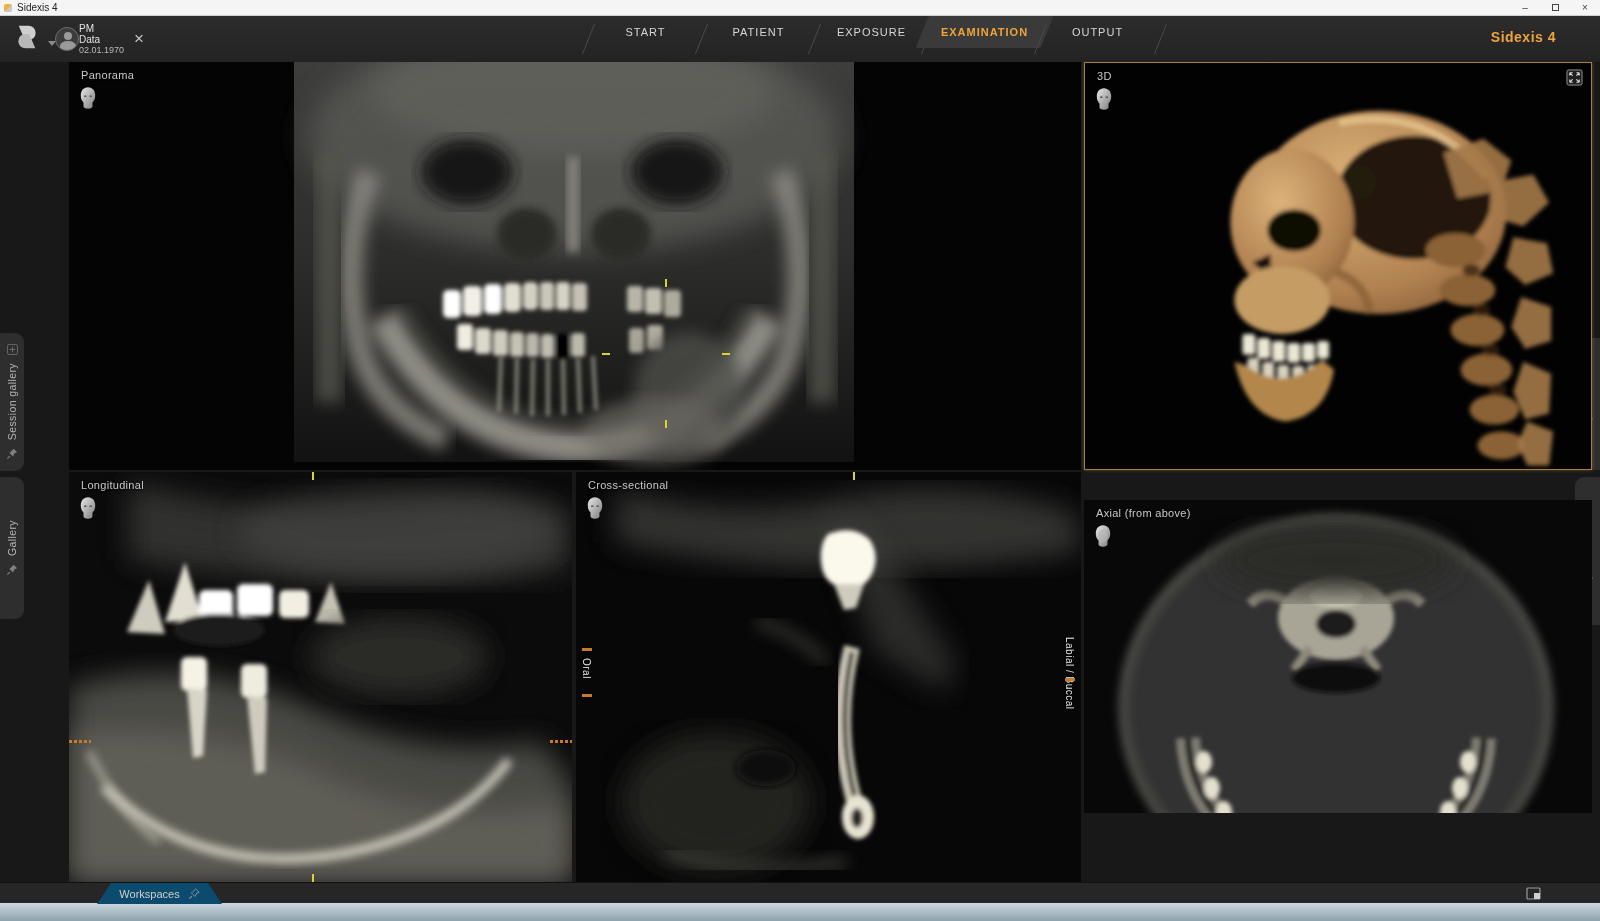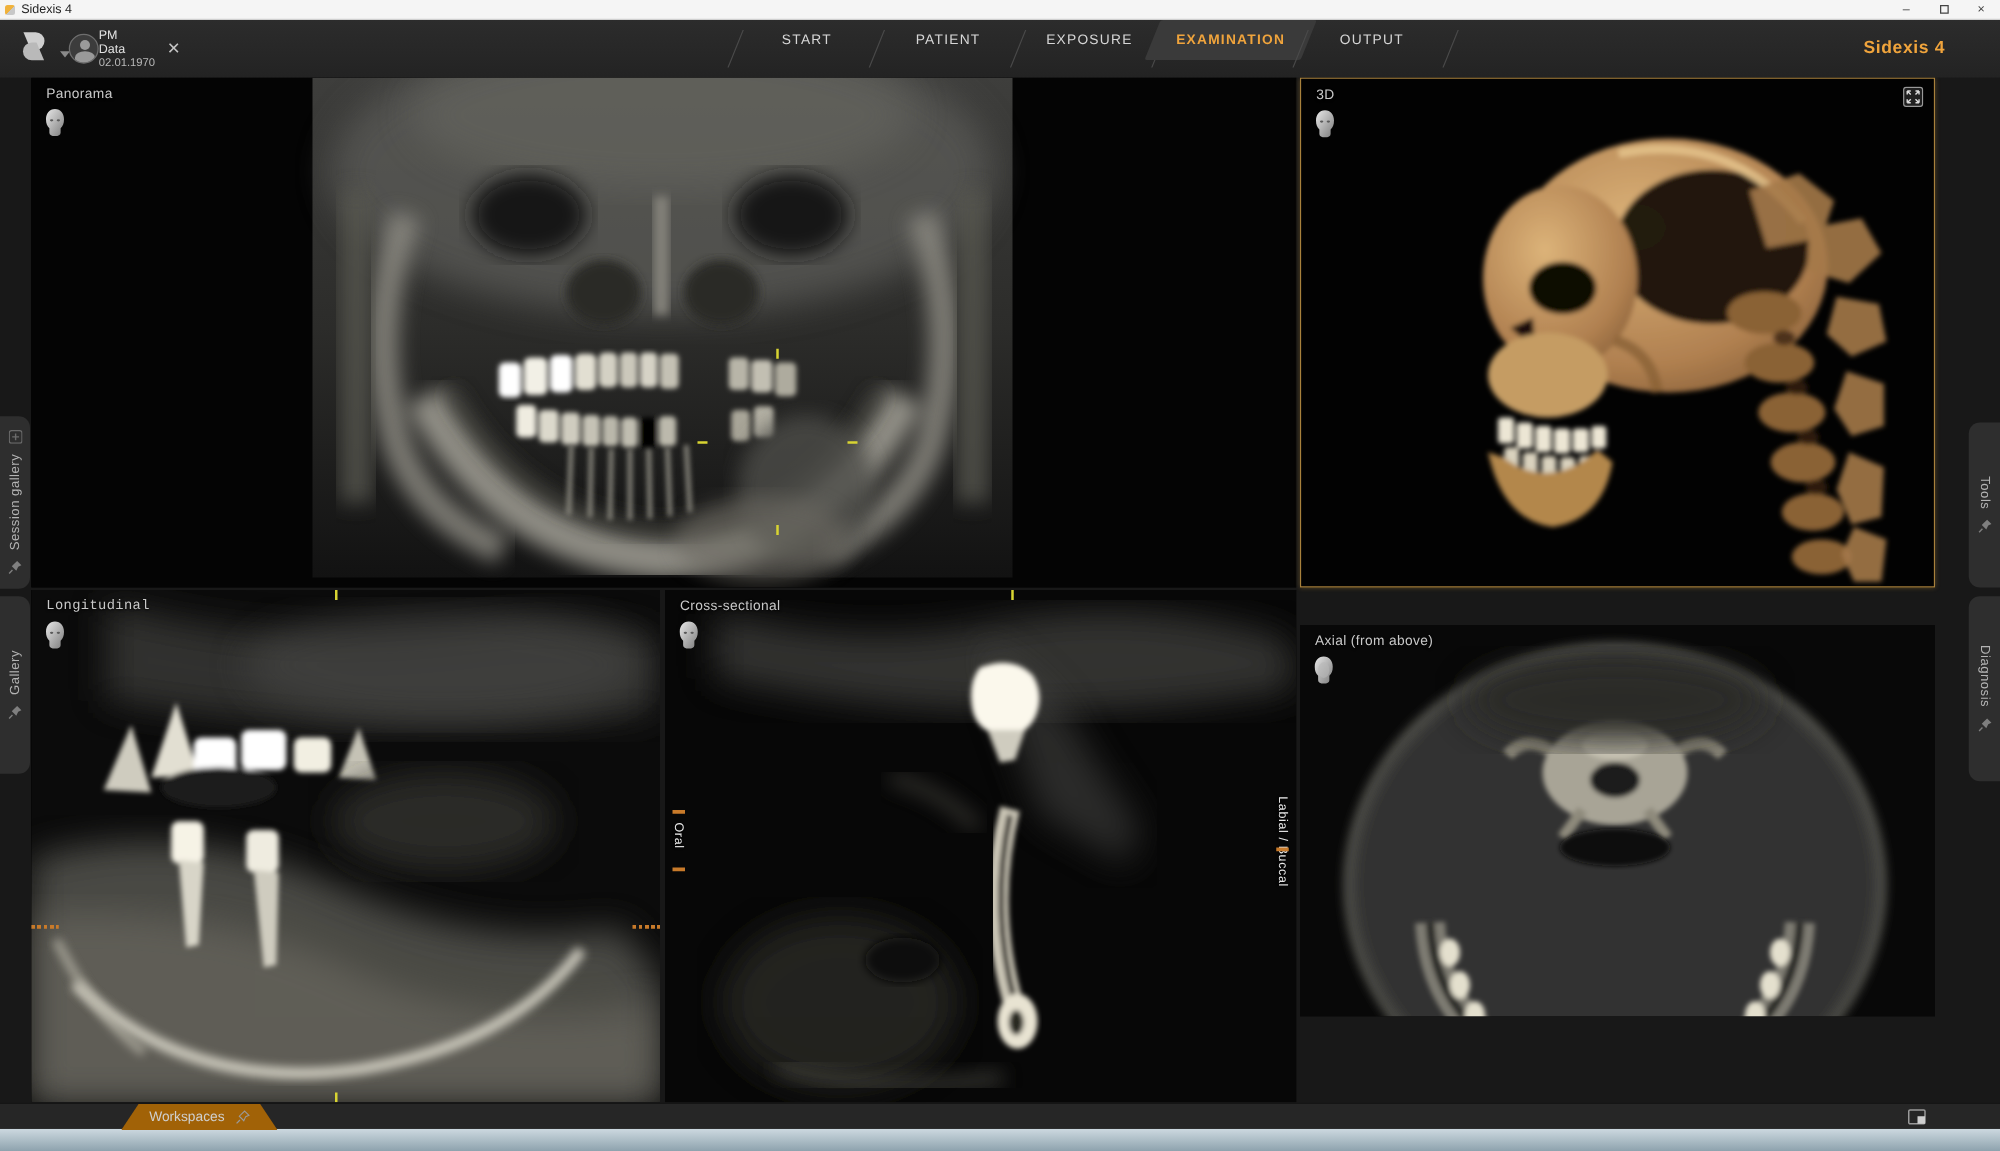--- a/index.html
+++ b/index.html
@@ -36,39 +36,39 @@
   .brand { position:absolute; right:44px; top:13px; font-size:14px; font-weight:bold; color:var(--accent); letter-spacing:.5px; }
   
   .rail-tab { position:absolute; background:#2e2e2e; display:flex; flex-direction:column; align-items:center; justify-content:center; gap:8px; cursor:default; }
   .rail-tab.left { left:0; width:24px; border-radius:0 9px 9px 0; }
   .rail-tab.right { right:0; width:25px; border-radius:9px 0 0 9px; }
   .rail-label { font-size:10.5px; color:#b4b4b4; letter-spacing:.4px; white-space:nowrap; }
   .rail-tab.left .rail-label { writing-mode:vertical-rl; transform:rotate(180deg); }
   .rail-tab.right .rail-label { writing-mode:vertical-rl; }
   .pin-ico, .add-ico { opacity:.75; }
   
-  .panel { position:absolute; background:#000; overflow:hidden; }
+  .panel { position:absolute; background:#000; overflow:hidden;margin-left:44px; }
   .panel.selected { border:1px solid var(--selection-border); box-shadow:0 0 4px rgba(200,150,60,.4); }
   .panel-title { position:absolute; left:12px; top:7px; font-size:11px; color:#c9c9c9; letter-spacing:.3px; z-index:5; text-shadow:0 1px 2px #000; }
   .head-ico { position:absolute; left:10px; top:24px; z-index:5; }
   .scene { position:absolute; inset:0; }
   .fullscreen-btn { position:absolute; right:8px; top:6px; z-index:6; cursor:default; }
   
   .inspect { position:absolute; border:1px solid rgba(225,225,225,.75); background:rgba(255,255,255,.04); z-index:4; }
   .inspect-label { position:absolute; left:3px; top:1px; font-size:10px; color:#f0f0f0; text-shadow:0 1px 2px #000; white-space:nowrap; }
   .tick { position:absolute; background:var(--tick); z-index:5; }
   .tick.v { width:2px; height:8px; }
   .tick.h { width:8px; height:2px; }
   .dash-marker { position:absolute; height:3px; width:22px; z-index:5;
     background:repeating-linear-gradient(90deg,var(--marker) 0 3px,transparent 3px 5px); }
   .axis-label { position:absolute; font-size:10px; color:#e8e8e8; writing-mode:vertical-rl; z-index:5; letter-spacing:.5px; text-shadow:0 1px 2px #000; }
   .axis-dash { position:absolute; width:10px; height:3px; background:var(--marker); z-index:5; }
   
   .bottom-bar { position:absolute; left:0; top:882px; width:1600px; height:21px; background:#262626; border-top:1px solid #111; z-index:30; }
-  .workspaces-tab { position:absolute; left:97px; top:0; width:125px; height:21px; background:#a16207; clip-path:polygon(14px 0, calc(100% - 14px) 0, 100% 100%, 0 100%); display:flex; align-items:center; justify-content:center; gap:8px; cursor:default; }
+  .workspaces-tab { position:absolute; left:97px; top:0; width:125px; height:21px; background:#0c4a6e; clip-path:polygon(14px 0, calc(100% - 14px) 0, 100% 100%, 0 100%); display:flex; align-items:center; justify-content:center; gap:8px; cursor:default; }
   .workspaces-label { font-size:11px; color:#cfcfcf; }
   .layout-btn { position:absolute; right:58px; top:4px; cursor:default; }
   .taskbar-strip { position:absolute; left:0; top:903px; width:1600px; height:18px; background:linear-gradient(#cdd9e0,#8da2ad); }
 </style>
 </head>
 <body style="--accent: #f0a43c; --selection-border: #a8813c; --tick: #d8d432; --marker: #c87a2a;">
 
 <svg width="0" height="0" style="position:absolute">
   <defs>
     <filter id="b2">
@@ -322,21 +322,21 @@
     <path d="M10 1C15 1 18 5 18 10c0 4-1 6-3 8v4c0 2-2 3-5 3s-5-1-5-3v-4c-2-2-3-4-3-8C2 5 5 1 10 1z" fill="url(#headg)"></path>
     <ellipse cx="7" cy="11" rx="1.5" ry="1" fill="#5a5a5a"></ellipse>
       <ellipse cx="13" cy="11" rx="1.5" ry="1" fill="#5a5a5a"></ellipse>
   </svg>
   <svg class="fullscreen-btn" width="17" height="17" viewBox="0 0 18 18">
     <rect x="1" y="1" width="16" height="16" rx="2" fill="rgba(40,40,40,.8)" stroke="#999"></rect>
     <path d="M4 4l3 3M4 4h3M4 4v3 M14 4l-3 3M14 4h-3M14 4v3 M4 14l3-3M4 14h3M4 14v-3 M14 14l-3-3M14 14h-3M14 14v-3" stroke="#ddd" stroke-width="1.2" fill="none"></path>
   </svg>
 </div>
 
-<div class="panel" style="left:25px; top:472px; width:503px; height:410px;font-family:Liberation Mono, monospace;">
+<div class="panel" style="left:25px; top:472px; width:503px; height:410px;">
   <svg class="scene" viewBox="0 0 503 410">
     <rect width="503" height="410" fill="#0b0b0b"></rect>
     <path d="M60 10 q140 40 300 18 q80 -10 140 10 l0 60 q-200 30 -440 -10 z" fill="#3a3a38" filter="url(#b14)" opacity="0.8"></path>
     <ellipse cx="330" cy="60" rx="160" ry="45" fill="#4a4a46" filter="url(#b14)" opacity="0.55"></ellipse>
 
     <path d="M0 215 q120 -35 240 20 q120 55 230 35 l33 40 0 100 -503 0 z" fill="#555550" filter="url(#b14)" opacity="0.85"></path>
     <path d="M0 260 q150 -10 260 45 q110 52 243 25 l0 80 -503 0 z" fill="#6e6c64" filter="url(#b14)" opacity="0.6"></path>
 
     <path d="M35 315 q90 88 230 68 q120 -20 175 -95" stroke="#d8d5c8" stroke-width="9" fill="none" filter="url(#b4)" opacity="0.9"></path>
     <path d="M20 280 q30 60 70 90" stroke="#bcb9ac" stroke-width="7" fill="none" filter="url(#b4)" opacity="0.7"></path>

